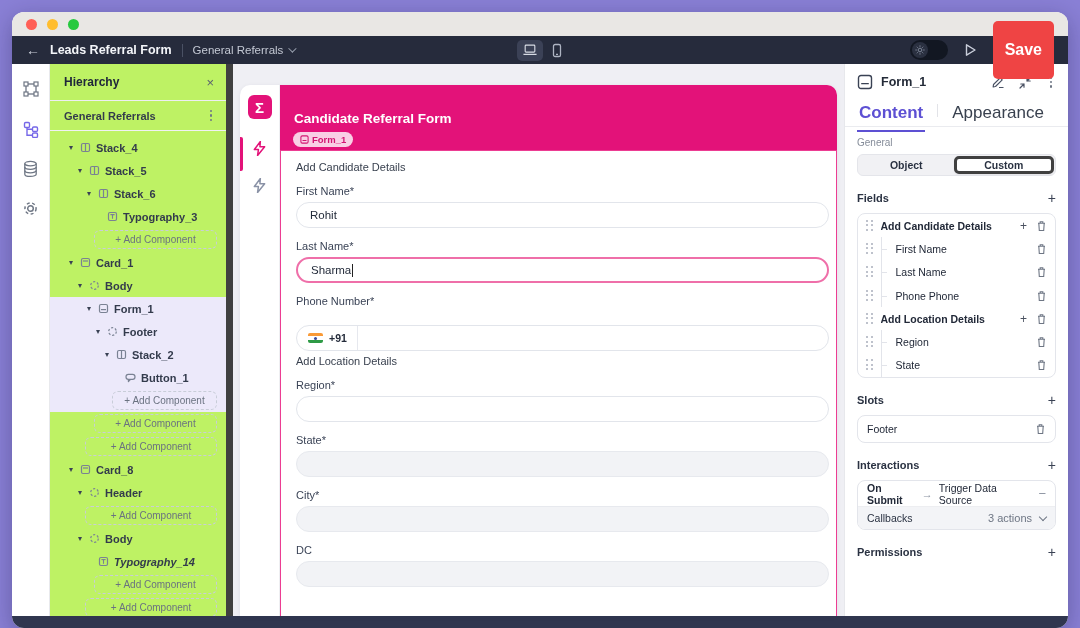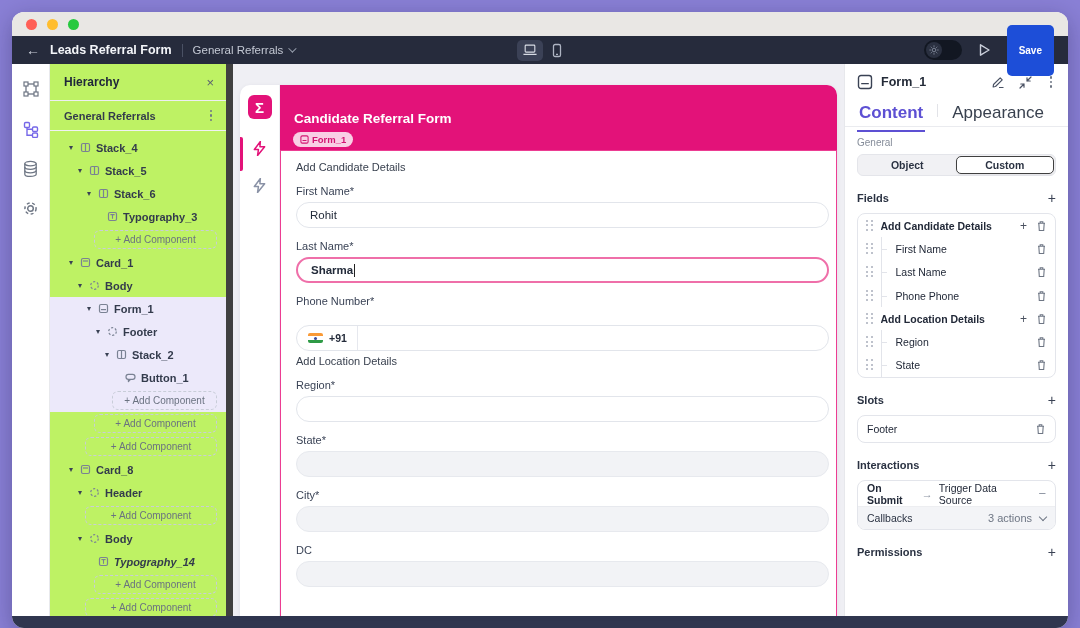--- a/index.html
+++ b/index.html
@@ -20,21 +20,21 @@
   .back { color:#CBD0DA; font-size:14px; margin-right:10px; cursor:default; }
   .tb-title { color:#F3F5F9; font-size:12.5px; font-weight:700; }
   .tb-sep { width:1px; height:13px; background:#4A5164; margin:0 10px; }
   .tb-crumb { color:#C4C9D4; font-size:11.5px; display:flex; align-items:center; gap:5px; }
   .chev { width:6px; height:6px; border-right:1.4px solid #99A0AF; border-bottom:1.4px solid #99A0AF; transform:rotate(45deg) translateY(-2px); display:inline-block; }
   .tb-center { position:absolute; left:50%; transform:translateX(-50%); display:flex; align-items:center; gap:8px; }
   .dev-chip { width:26px; height:21px; background:#3B4156; border-radius:5px; display:flex; align-items:center; justify-content:center; }
   .tb-right { margin-left:auto; display:flex; align-items:center; gap:16px; }
   .toggle-pill { width:38px; height:20px; background:#121722; border-radius:10px; position:relative; }
   .toggle-knob { position:absolute; left:2px; top:2px; width:16px; height:16px; border-radius:50%; background:#2A3040; display:flex; align-items:center; justify-content:center; }
-  .save-btn { background:#1d4ed8; color:#fff; font-size:10px; font-weight:700; border:none; border-radius:5px; padding:20px 12px; cursor:pointer; }
+  .save-btn { background:#ef4444; color:#fff; font-size:16px; font-weight:700; border:none; border-radius:5px; padding:20px 12px; cursor:pointer; }
 
   
   .main { flex:1; display:flex; min-height:0; }
 
   
   .rail { width:38px; background:#fff; border-right:1px solid #E8E9ED; display:flex; flex-direction:column; align-items:center; padding-top:16px; gap:22px; flex:0 0 auto; }
 
   
   .hier { width:183px; background:#bef264; border-right:7px solid #404040; flex:0 0 auto; display:flex; flex-direction:column; overflow:hidden; }
   .hier-head { height:37px; display:flex; align-items:center; justify-content:space-between; padding:0 12px 0 14px; border-bottom:1px solid #EDEEF2; flex:0 0 auto; }
@@ -63,21 +63,21 @@
   .formwrap { flex:1; display:flex; flex-direction:column; min-width:0; }
   .form-head { height:65px; background:#E31279; position:relative; flex:0 0 auto; border-radius:0 8px 0 0; }
   .form-title { color:#fff; font-size:13.5px; font-weight:700; position:absolute; left:14px; top:26px; }
   .form-badge { position:absolute; left:13px; bottom:3px; height:15px; background:#F9CFE5; border-radius:8px;
                 display:flex; align-items:center; gap:3px; padding:0 7px; color:#D31572; font-size:9.5px; font-weight:700; }
   .form-body { flex:1; background:#fff; border:1.5px solid #EC3D92; border-bottom:none; padding:6px 7px 0 15px; overflow:hidden; }
   .sec-label { font-size:11px; font-weight:500; color:#39414F; margin-top:4px; }
   .f-label { font-size:11px; color:#3A4356; margin-top:12px; }
   .f-input { margin-top:5px; height:26px; border:1px solid #E2E5EB; border-radius:13px; background:#fff;
              display:flex; align-items:center; padding:0 13px; font-size:11.5px; color:#232B3A; }
-  .f-input.focused { border:2px solid #EF6FA9;font-weight:bold; }
+  .f-input.focused { border:2px solid #EF6FA9; }
   .f-input.disabled { background:#F2F3F6; border-color:#E7E9EE; }
   .f-input.phone { padding:0;margin-top:18px; }
   .cursor { display:inline-block; width:1px; height:13px; background:#222; margin-left:1px; }
   .ph-prefix { display:flex; align-items:center; gap:6px; padding:0 10px 0 11px; height:100%; border-right:1px solid #E6E8EE; }
   .flag { width:15px; height:10px; border-radius:2px; overflow:hidden; position:relative;
           background:linear-gradient(180deg,#F99A36 0 33%,#fff 33% 66%,#2E9A46 66% 100%); }
   .flag i { position:absolute; left:50%; top:50%; width:3px; height:3px; margin:-1.5px 0 0 -1.5px; border-radius:50%; background:#3B4C9B; }
   .ph-code { font-size:10.5px; font-weight:600; color:#232B3A; }
 
   
@@ -87,21 +87,21 @@
   .insp-icons { display:flex; align-items:center; gap:14px; }
   .tabs { height:27px; display:flex; align-items:flex-start; padding:0 12px; gap:0; border-bottom:1px solid #EAEBEF; }
   .tab { font-size:17px; padding:3px 2px 7px; cursor:pointer; }
   .tab.active { color:#5D50D3; font-weight:700; border-bottom:2px solid #5D50D3; }
   .tab.idle { color:#39414F; font-weight:500; }
   .tab-sep { width:1px; height:13px; background:#E2E3E8; margin:4px 12px 0; }
   .insp-body { padding:10px 12px 0; }
   .src-label { font-size:10px; color:#858C99; }
   .seg { margin-top:6px; height:22px; background:#F1F1F4; border:1px solid #E4E5EA; border-radius:6px; display:flex; padding:1px; }
   .seg-opt { flex:1; display:flex; align-items:center; justify-content:center; font-size:10.5px; font-weight:600; color:#2A3242; border-radius:5px; cursor:pointer; }
-  .seg-opt.sel { background:#fff; border:1px solid #404040; box-shadow:0 1px 2px rgba(20,20,40,.06); }
+  .seg-opt.sel { background:#fff; border:3px solid #404040; box-shadow:0 1px 2px rgba(20,20,40,.06); }
   .sec-row { display:flex; align-items:center; justify-content:space-between; margin-top:15px; }
   .sec-title { font-size:11px; font-weight:700; color:#2A3242; }
   .plus { font-size:14px; color:#3A4254; cursor:pointer; line-height:1; }
   .card { margin-top:8px; border:1px solid #E3E5EB; border-radius:8px; overflow:hidden; }
   .frow { height:23.3px; display:flex; align-items:center; padding:0 8px; }
   .handle { display:grid; grid-template-columns:repeat(2,3px); grid-auto-rows:3px; gap:1.5px; margin-right:7px; cursor:grab; }
   .handle i { width:2px; height:2px; border-radius:50%; background:#A8AEBB; }
   .frow .lbl { font-size:10.5px; color:#222938; flex:1; white-space:nowrap; overflow:hidden; }
   .frow.group .lbl { font-weight:700; }
   .frow .conn { align-self:stretch; width:9px; border-left:1px solid #E2E4EA; position:relative; margin-right:6px; }

